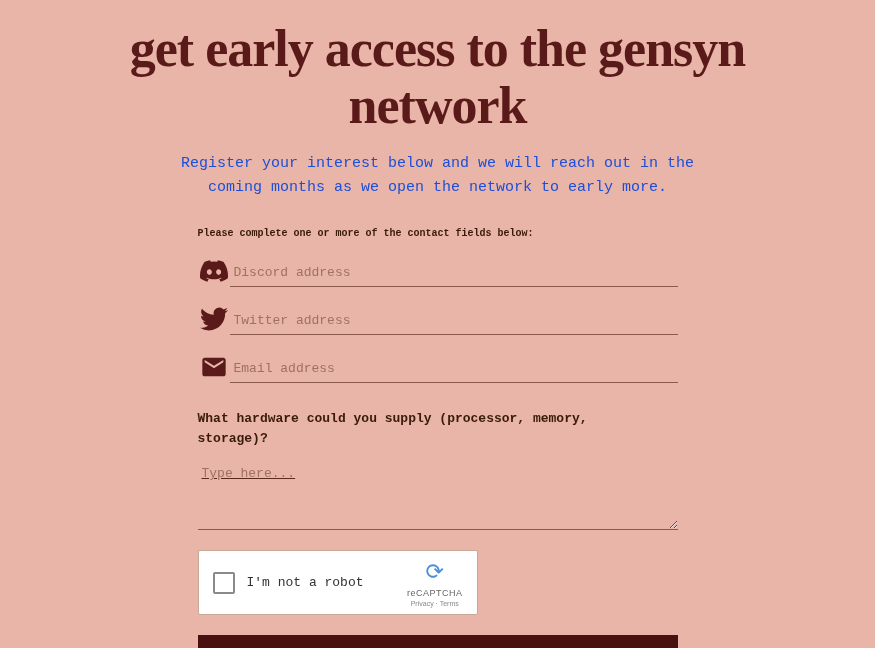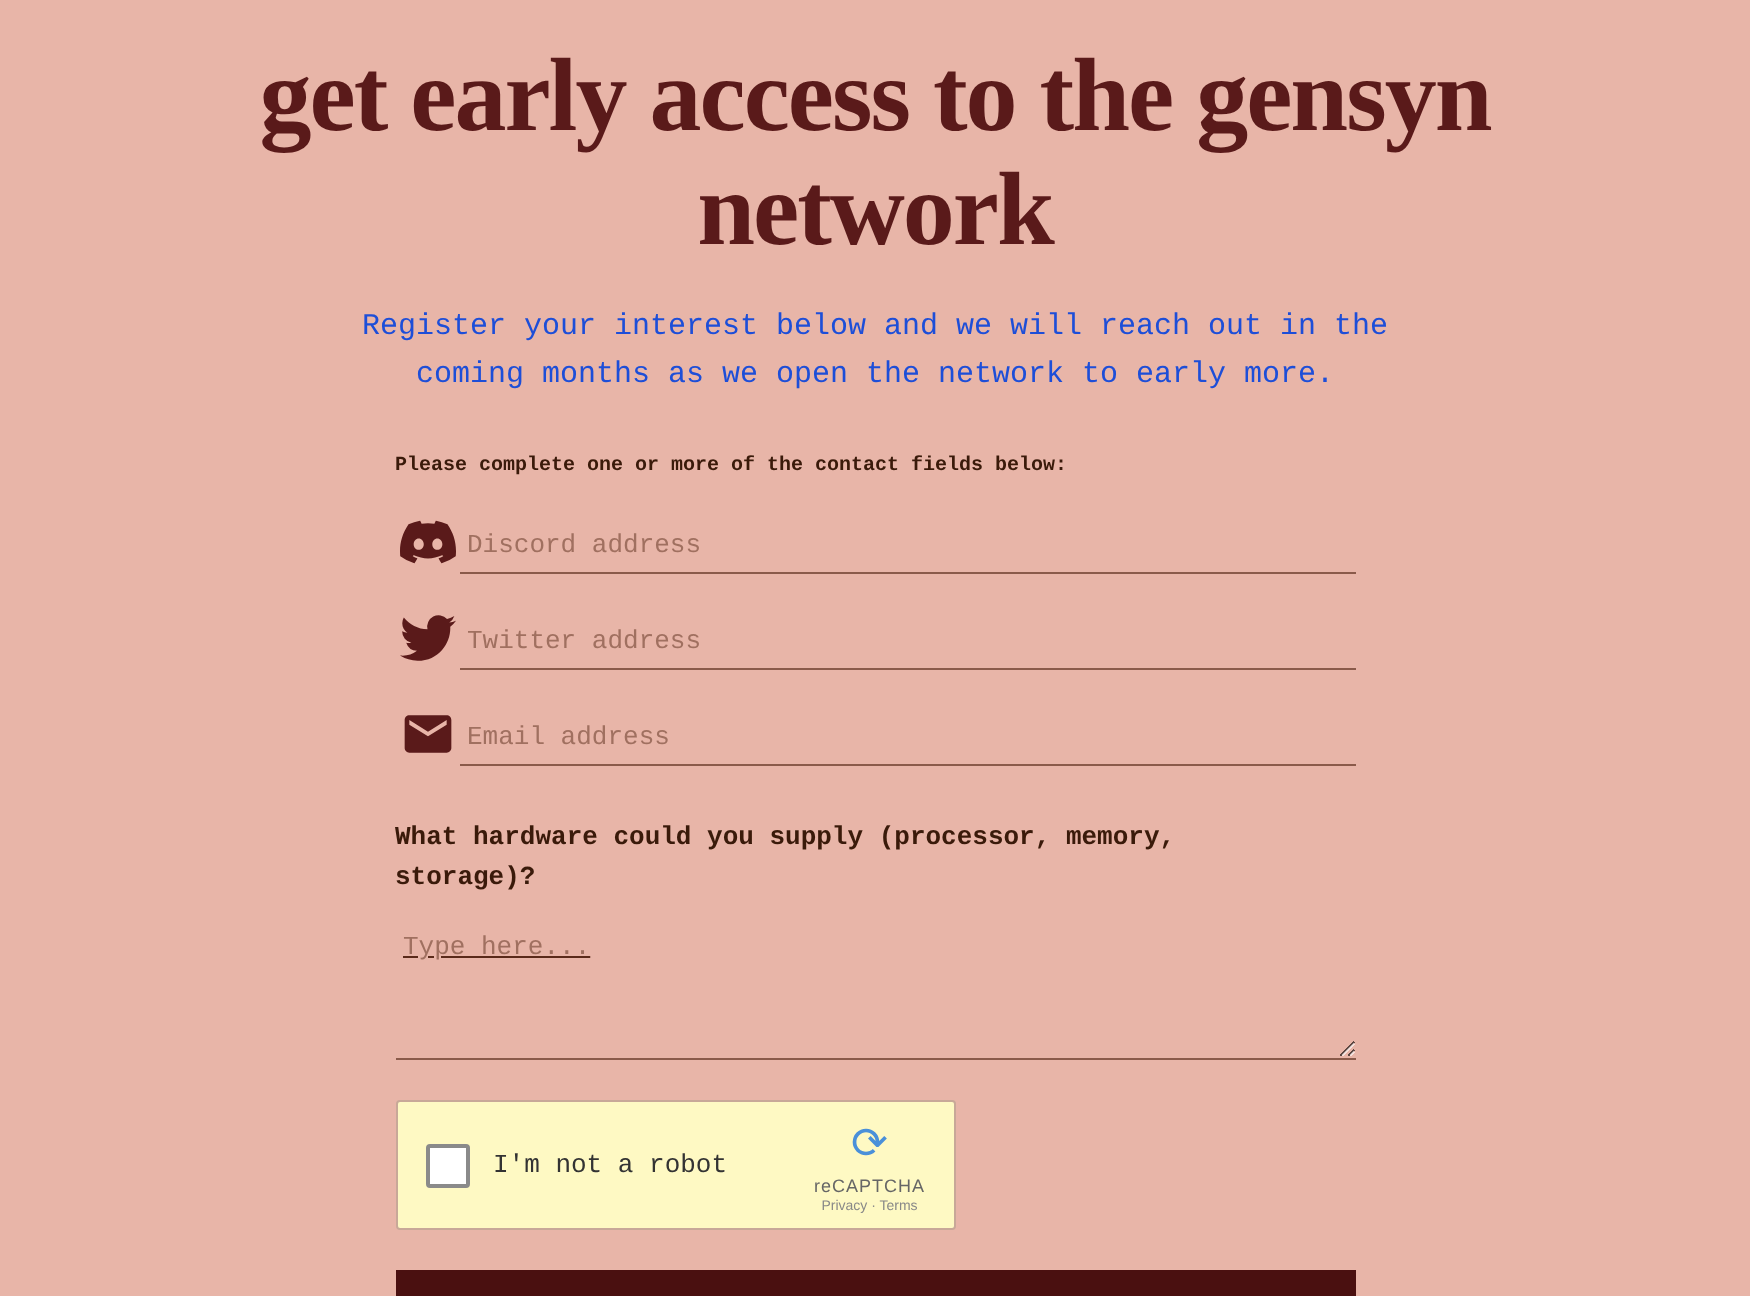--- a/index.html
+++ b/index.html
@@ -131,21 +131,21 @@
 
     .textarea-input::placeholder {
       color: #a07060;
       font-family: 'Courier New', Courier, monospace;
       font-size: 13px;
     }
 
     .captcha-box {
       width: 280px;
       height: 65px;
-      background: #fef9c3;
+      background: #ffffff;
       border: 1px solid #c8a898;
       display: flex;
       align-items: center;
       padding: 0 14px;
       margin-bottom: 20px;
       gap: 12px;
       border-radius: 2px;
     }
 
     .captcha-checkbox {

